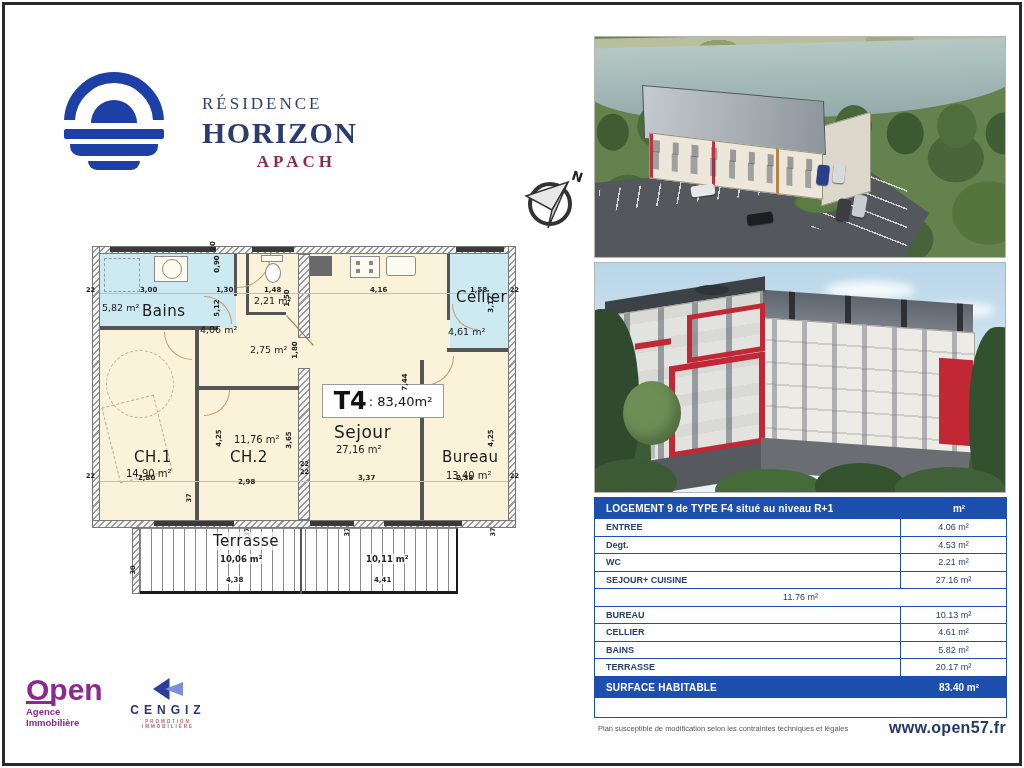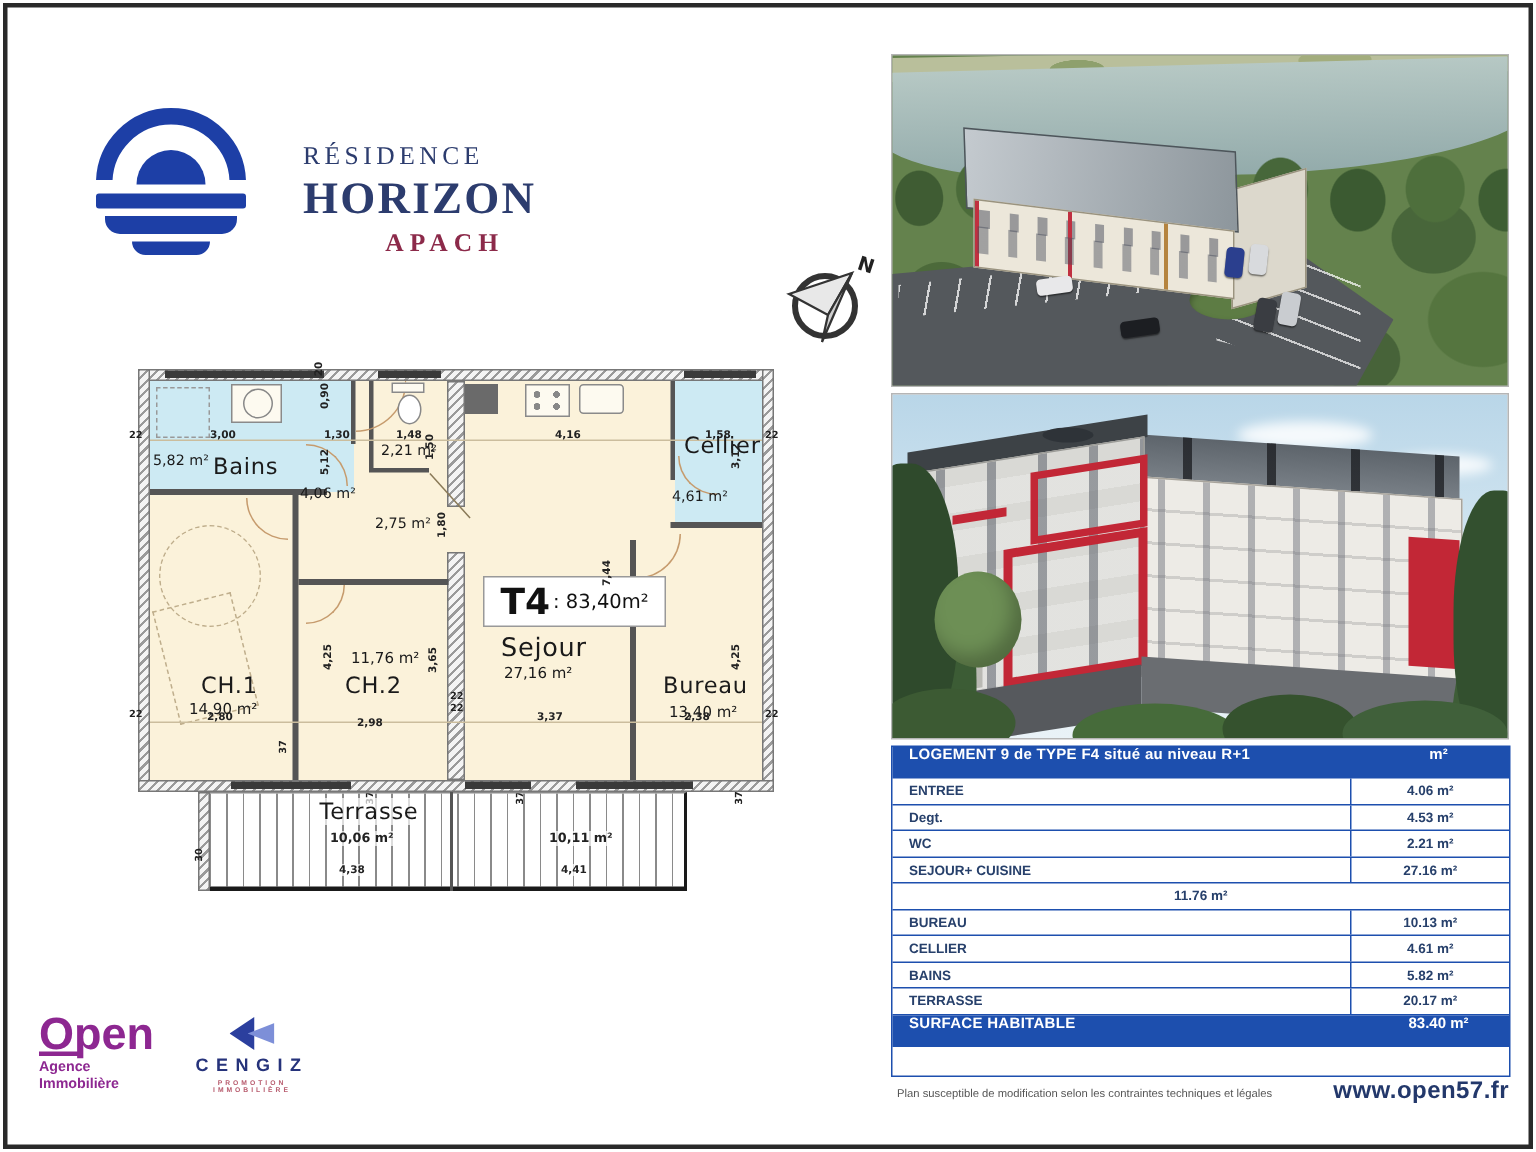--- a/index.html
+++ b/index.html
@@ -142,22 +142,22 @@
        border-radius:0 0 0 100%;box-sizing:border-box;background:transparent;}
   .furn{border:1px solid #8a8a8a;box-sizing:border-box;background:#fdfaf0;}
   .dash{border:1px dashed #bfae8c;box-sizing:border-box;background:transparent;}
 
   
   #table{left:594px;top:497px;width:413px;height:221px;border:1.5px solid #1d4fae;box-sizing:border-box;background:#fff;}
   .trow{position:relative;display:flex;border-bottom:1.5px solid #1d4fae;box-sizing:border-box;height:17.5px;}
   .trow .lab{flex:0 0 306px;border-right:1.5px solid #1d4fae;box-sizing:border-box;
        font-size:9px;font-weight:700;color:#27406b;display:flex;align-items:center;padding-left:11px;}
   .trow .val{flex:1;display:flex;align-items:center;justify-content:center;
-       font-size:9px;font-weight:700;color:#27406b;}
-  #thead,#tfoot{display:flex;background:#1d4fae;color:#fff;height:21px;align-items:flex-start;}
+       font-size:9px;font-weight:400;color:#27406b;}
+  #thead,#tfoot{display:flex;background:#1d4fae;color:#fff;height:21px;align-items:center;}
   #thead .lab,#tfoot .lab{flex:0 0 306px;padding-left:11px;font-size:10px;font-weight:700;letter-spacing:.2px;}
   #thead .val,#tfoot .val{flex:1;text-align:center;font-size:10px;font-weight:700;}
 
   #footnote{left:598px;top:724px;width:300px;font-size:7.5px;color:#555;}
   #website{left:830px;top:719px;width:176px;text-align:right;font-size:16px;font-weight:700;color:#23386b;letter-spacing:.3px;}
 
   
   #open-logo{left:26px;top:676px;width:90px;}
   #open-word{font-size:30px;font-weight:700;color:#8d2791;line-height:28px;}
   #open-sub{font-size:9.5px;font-weight:700;color:#8d2791;margin-top:2px;}

